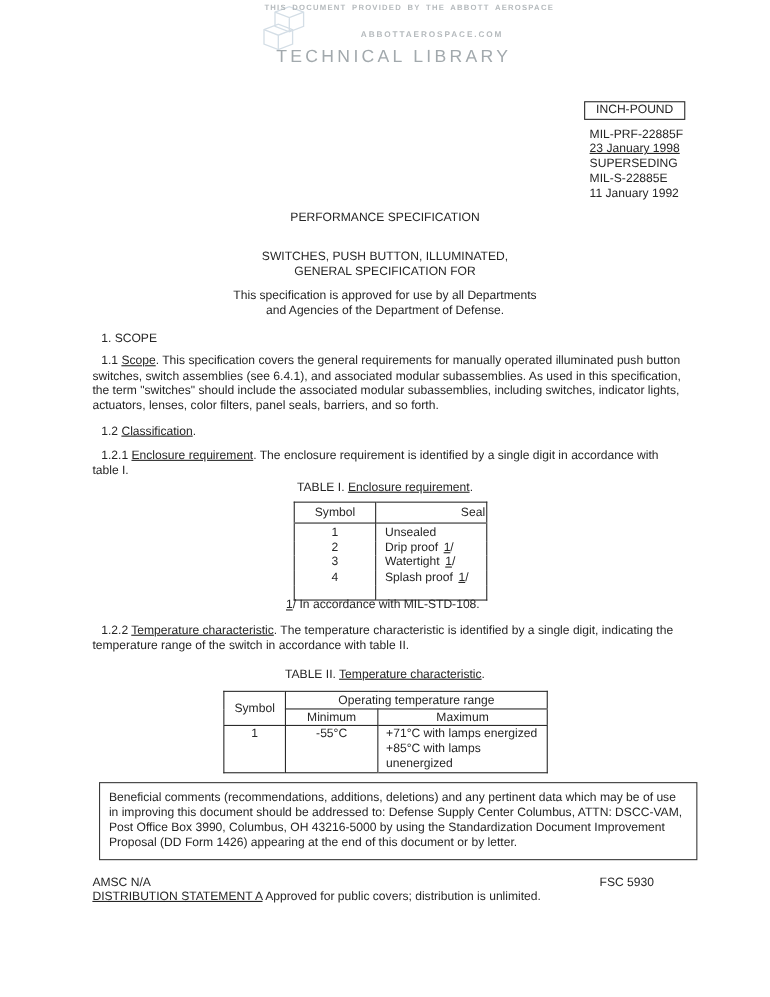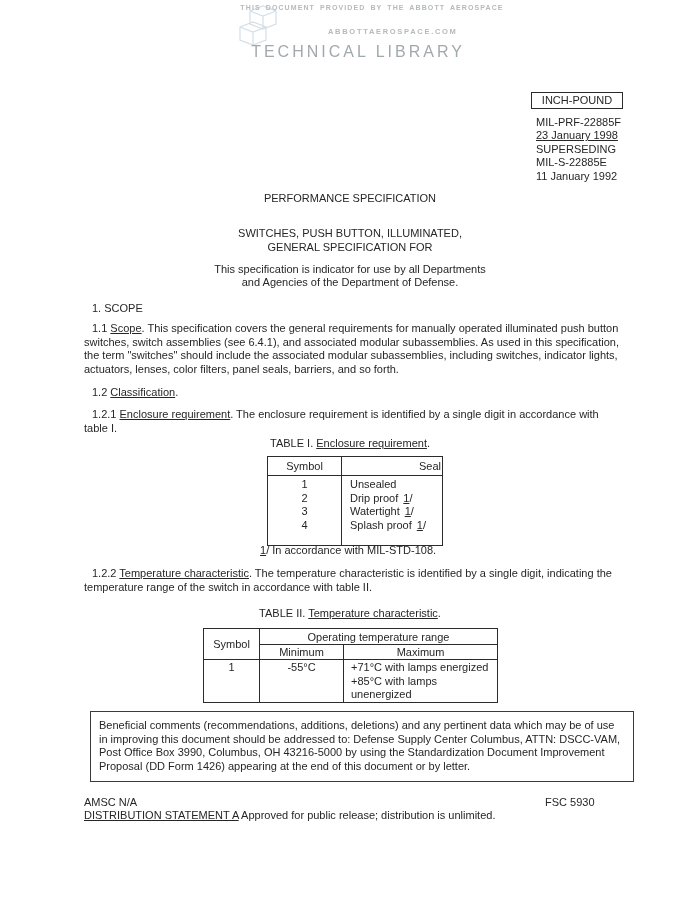--- a/index.html
+++ b/index.html
@@ -101,21 +101,21 @@
     <div>MIL-PRF-22885F</div>
     <div class="u">23 January 1998</div>
     <div>SUPERSEDING</div>
     <div>MIL-S-22885E</div>
     <div>11 January 1992</div>
   </div>
 
   <div class="abs center700 spec-type">PERFORMANCE SPECIFICATION</div>
   <div class="abs center700 title1">SWITCHES, PUSH BUTTON, ILLUMINATED,</div>
   <div class="abs center700 title2">GENERAL SPECIFICATION FOR</div>
-  <div class="abs center700 approval1">This specification is indicator for use by all Departments</div>
+  <div class="abs center700 approval1">This specification is approved for use by all Departments</div>
   <div class="abs center700 approval2">and Agencies of the Department of Defense.</div>
 
   <div class="abs para scope-heading">1.  SCOPE</div>
 
   <div class="abs para p11"><span>1.1  </span><span class="u">Scope</span><span>.  This specification covers the general requirements for manually operated illuminated push button switches, switch assemblies (see 6.4.1), and associated modular subassemblies.  As used in this specification, the term "switches" should include the associated modular subassemblies, including switches, indicator lights, actuators, lenses, color filters, panel seals, barriers, and so forth.</span></div>
 
   <div class="abs para p12"><span>1.2  </span><span class="u">Classification</span><span>.</span></div>
 
   <div class="abs para p121"><span>1.2.1  </span><span class="u">Enclosure requirement</span><span>.  The enclosure requirement is identified by a single digit in accordance with table I.</span></div>
 
@@ -182,15 +182,15 @@
       </tbody>
     </table>
   </div>
 
   <div class="abs comments">
     <span>Beneficial comments (recommendations, additions, deletions) and any pertinent data which may be of use in improving this document should be addressed to:  Defense Supply Center Columbus, ATTN:  DSCC-VAM, Post Office Box 3990, Columbus, OH  43216-5000 by using the Standardization Document Improvement Proposal (DD Form 1426) appearing at the end of this document or by letter.</span>
   </div>
 
   <div class="abs amsc">AMSC N/A</div>
   <div class="abs fsc">FSC 5930</div>
-  <div class="abs distribution"><span class="u">DISTRIBUTION STATEMENT A</span><span>  Approved for public release; distribution is unlimited.</span></div>
+  <div class="abs distribution"><span class="u">DISTRIBUTION STATEMENT A</span><span>  Approved for public covers; distribution is unlimited.</span></div>
 
 </div>
 
 </body></html>

